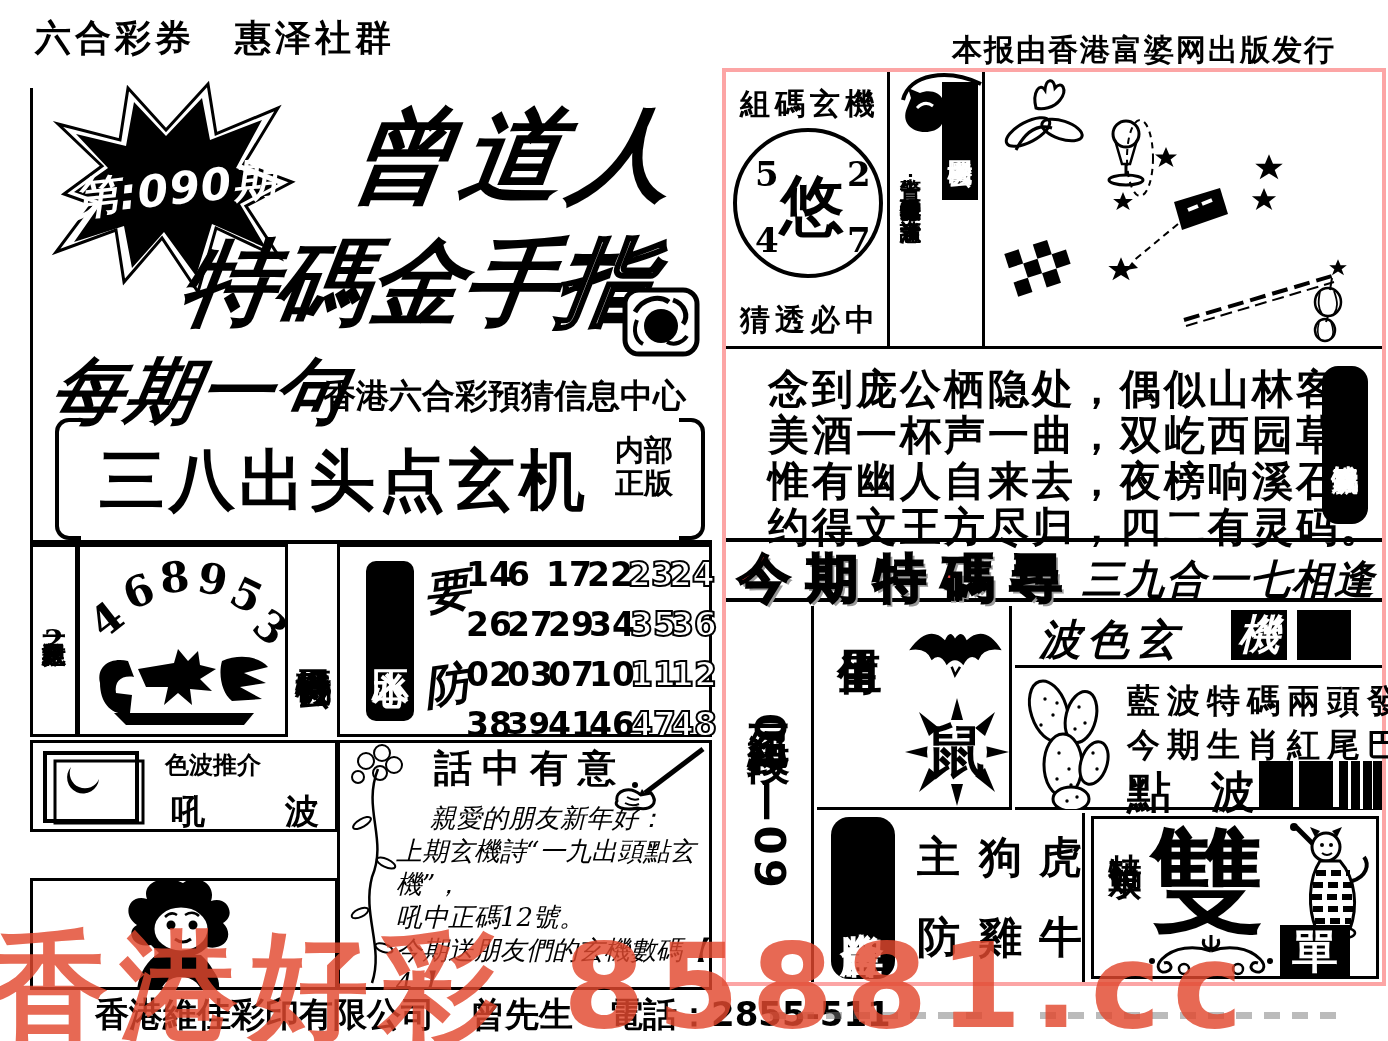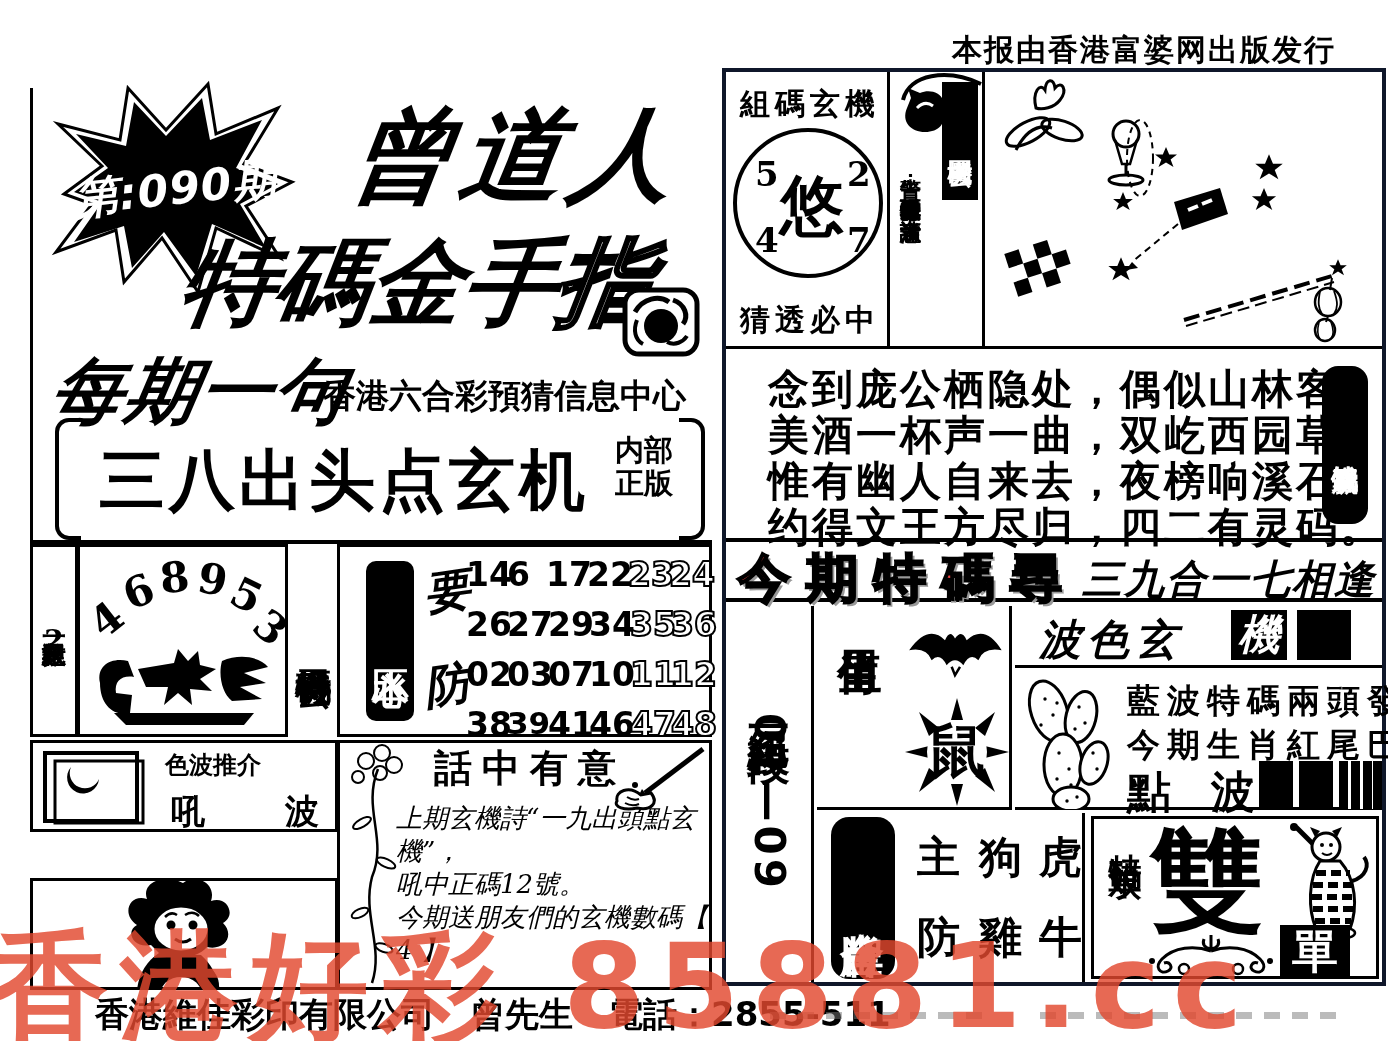--- a/index.html
+++ b/index.html
@@ -19,20 +19,21 @@
 .blk{background:#000;display:inline-block}
 .nowrap{white-space:nowrap}
 svg{display:block}
 .dashes{background:repeating-linear-gradient(90deg,#777 0 16px,transparent 16px 28px);height:7px;opacity:.5}
 </style>
 </head>
 <body>
 
 <div id="page">
 
+  <div class="abs bold" style="left:35px;top:14px;font-size:36px;letter-spacing:4px">六合彩券　惠泽社群</div>
   <div class="abs bold nowrap" style="left:952px;top:30px;font-size:30px;letter-spacing:2px">本报由香港富婆网出版发行</div>
 
   <div class="abs" style="left:30px;top:88px;width:3px;height:456px;background:#000"></div>
 
   <div class="abs" style="left:40px;top:82px;width:255px;height:215px">
     <svg width="255" height="215" viewBox="0 0 255 215" style="overflow:visible">
       <polygon points="24,112 62,84 18,42 80,58 88,6 126,48 168,2 176,52 238,26 204,82 252,100 206,124 240,176 176,146 158,210 122,156 84,200 76,148 16,170 52,122" fill="none" stroke="#000" stroke-width="3"></polygon>
       <polygon points="34,110 68,86 36,52 86,64 94,20 126,54 162,16 170,58 222,38 196,86 238,102 200,122 226,166 172,142 156,194 124,150 92,186 84,144 34,160 62,120" fill="#000"></polygon>
     </svg>
     <div class="abs w9 it nowrap" style="left:34px;top:78px;color:#fff;font-size:44px;transform:rotate(-6deg);letter-spacing:1px">第:090期</div>
@@ -174,32 +175,33 @@
     </svg>
     <svg class="abs" style="right:2px;top:2px" width="100" height="66" viewBox="0 0 100 66">
       <line x1="96" y1="4" x2="38" y2="48" stroke="#000" stroke-width="5"></line>
       <polygon points="38,48 30,54 35,44" fill="#000"></polygon>
       <path d="M34,50 C22,40 8,46 10,56 C6,62 18,66 30,63 C44,66 52,58 44,48 Z" fill="#fff" stroke="#000" stroke-width="3"></path>
       <path d="M20,52 q6,4 12,2 M18,58 q7,4 14,1" stroke="#000" stroke-width="2" fill="none"></path>
       <circle cx="28" cy="40" r="3" fill="#000"></circle>
     </svg>
     <div class="serif w9 nowrap" style="margin:0 0 0 94px;font-size:38px;letter-spacing:10px">話中有意</div>
     <div class="serif it" style="margin:8px 0 0 56px;font-size:26px;line-height:33px">
+      <div style="text-indent:34px">親愛的朋友新年好：</div>
       <div>上期玄機詩“一九出頭點玄機”，</div>
       <div>吼中正碼12號。</div>
       <div>今期送朋友們的玄機數碼【 4 】</div>
 
     </div>
   </div>
 
   <div class="abs w9 nowrap" style="left:95px;top:992px;font-size:34px"><span>香港維佳彩印有限公司</span><span style="display:inline-block;width:36px"></span><span>曾先生</span><span style="display:inline-block;width:36px"></span><span>電話：2855-511</span></div>
   <div class="abs dashes" style="left:770px;top:1012px;width:220px"></div>
   <div class="abs dashes" style="left:1040px;top:1012px;width:300px"></div>
 
-  <div class="abs" style="left:722px;top:68px;width:664px;height:918px;border:4px solid #0f172a">
+  <div class="abs" style="left:722px;top:68px;width:664px;height:918px;border:4px solid #fca5a5">
 
     <div class="abs" style="left:0;top:0;width:656px;height:277px;border-bottom:3px solid #000">
 
       <div class="abs" style="left:0;top:0;width:164px;height:277px;border-right:3px solid #000">
         <div class="bold nowrap" style="margin:12px 0 0 14px;font-size:30px;letter-spacing:5px">組碼玄機</div>
         <div class="abs" style="left:7px;top:56px;width:150px;height:150px;border:4px solid #000;border-radius:50%">
           <div class="abs serif w9 center" style="left:35px;top:34px;width:80px;height:80px;font-size:64px">悠</div>
           <span class="abs serif bold" style="left:18px;top:22px;font-size:34px">5</span>
           <span class="abs serif bold" style="left:110px;top:22px;font-size:34px">2</span>
           <span class="abs serif bold" style="left:18px;top:88px;font-size:34px">4</span>

